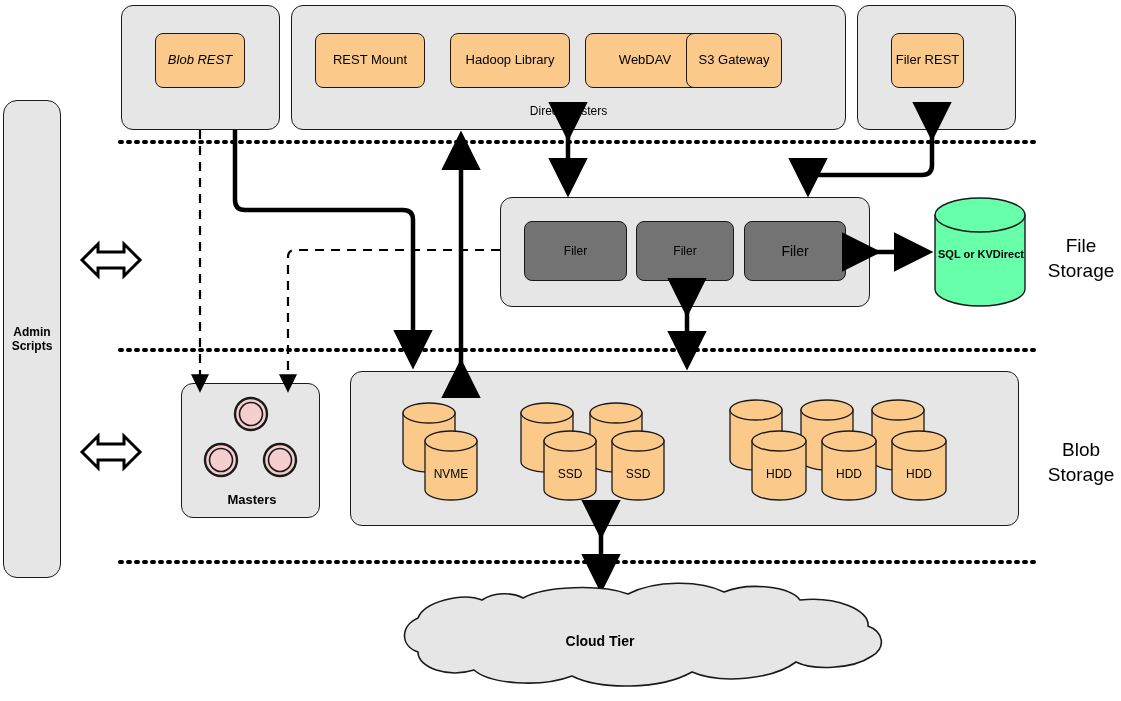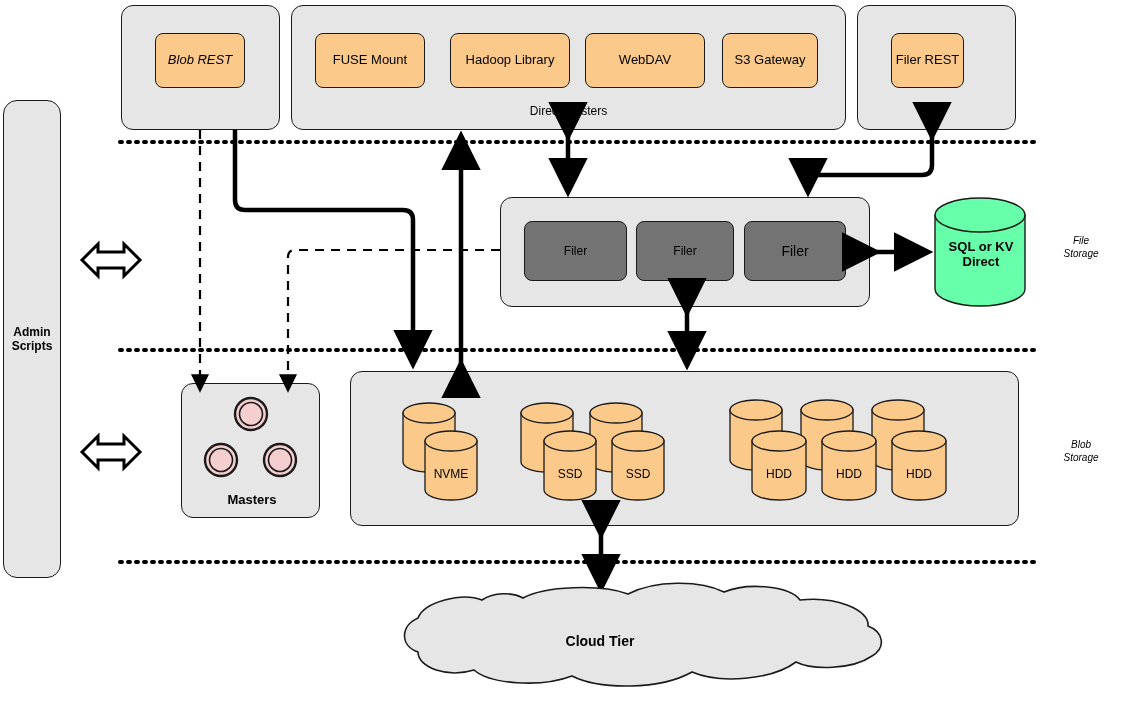--- a/index.html
+++ b/index.html
@@ -7,54 +7,54 @@
        font-family:"Liberation Sans","DejaVu Sans",sans-serif;color:#000;}
   #canvas{position:absolute;left:0;top:0;width:1121px;height:701px;}
   svg.layer{position:absolute;left:0;top:0;width:1121px;height:701px;overflow:visible;pointer-events:none;}
 
   .grp{position:absolute;background:#e6e6e6;border:1px solid #1a1a1a;border-radius:12px;box-sizing:border-box;}
   .node{position:absolute;background:#fbc98a;border:1px solid #1a1a1a;border-radius:8px;box-sizing:border-box;
         display:flex;align-items:center;justify-content:center;font-size:13px;line-height:1.15;text-align:center;}
   .filer{position:absolute;background:#737373;border:1px solid #1a1a1a;border-radius:8px;box-sizing:border-box;
         display:flex;align-items:center;justify-content:center;font-size:13px;text-align:center;}
   .caption{position:absolute;font-size:12px;text-align:center;}
-  .sidelabel{position:absolute;font-size:10px;text-align:center;line-height:1.3;font-style:italic;}
+  .sidelabel{position:absolute;font-size:19px;text-align:center;line-height:1.3;}
   .boldlab{font-weight:bold;}
   .cap-center{position:absolute;display:flex;align-items:center;justify-content:center;text-align:center;}
 </style>
 </head>
 <body>
 
 <div id="canvas">
 
   <div class="grp" style="left:3px;top:100px;width:58px;height:478px;border-radius:14px;"></div>
   <div class="cap-center boldlab" style="left:3px;top:318px;width:58px;height:42px;font-size:12px;flex-direction:column;text-align:right;">
     <span>Admin</span>
     <span>Scripts</span>
   </div>
 
   <div class="grp" style="left:121px;top:5px;width:159px;height:125px;"></div>
   <div class="node" style="left:155px;top:33px;width:90px;height:55px;font-style:italic;">Blob REST</div>
 
   <div class="grp" style="left:291px;top:5px;width:555px;height:125px;"></div>
-  <div class="node" style="left:315px;top:33px;width:110px;height:55px;">FUSE Mount</div>
+  <div class="node" style="left:315px;top:33px;width:110px;height:55px;">REST Mount</div>
   <div class="node" style="left:450px;top:33px;width:120px;height:55px;">Hadoop Library</div>
   <div class="node" style="left:585px;top:33px;width:120px;height:55px;">WebDAV</div>
-  <div class="node" style="left:722px;top:33px;width:96px;height:55px;">S3 Gateway</div>
+  <div class="node" style="left:686px;top:33px;width:96px;height:55px;">S3 Gateway</div>
   <div class="caption" style="left:291px;top:104px;width:555px;">Direct Masters</div>
 
   <div class="grp" style="left:857px;top:5px;width:159px;height:125px;"></div>
   <div class="node" style="left:891px;top:33px;width:73px;height:55px;">Filer REST</div>
 
   <div class="grp" style="left:500px;top:197px;width:370px;height:110px;"></div>
   <div class="filer" style="left:524px;top:221px;width:103px;height:60px;font-size:12px;">Filer</div>
   <div class="filer" style="left:636px;top:221px;width:98px;height:60px;font-size:12px;">Filer</div>
   <div class="filer" style="left:744px;top:221px;width:102px;height:60px;font-size:14px;">Filer</div>
 
-  <div class="cap-center boldlab" style="left:930px;top:231px;width:102px;height:46px;font-size:13px;flex-direction:column;z-index:3;">
+  <div class="cap-center boldlab" style="left:930px;top:231px;width:102px;height:46px;font-size:11px;flex-direction:row;z-index:3;">
     <span>SQL or KV</span>
     <span>Direct</span>
   </div>
 
   <div class="sidelabel" style="left:1045px;top:234px;width:72px;">
     <span>File</span><br>
     <span>Storage</span>
   </div>
 
   <div class="grp" style="left:181px;top:383px;width:139px;height:135px;"></div>

